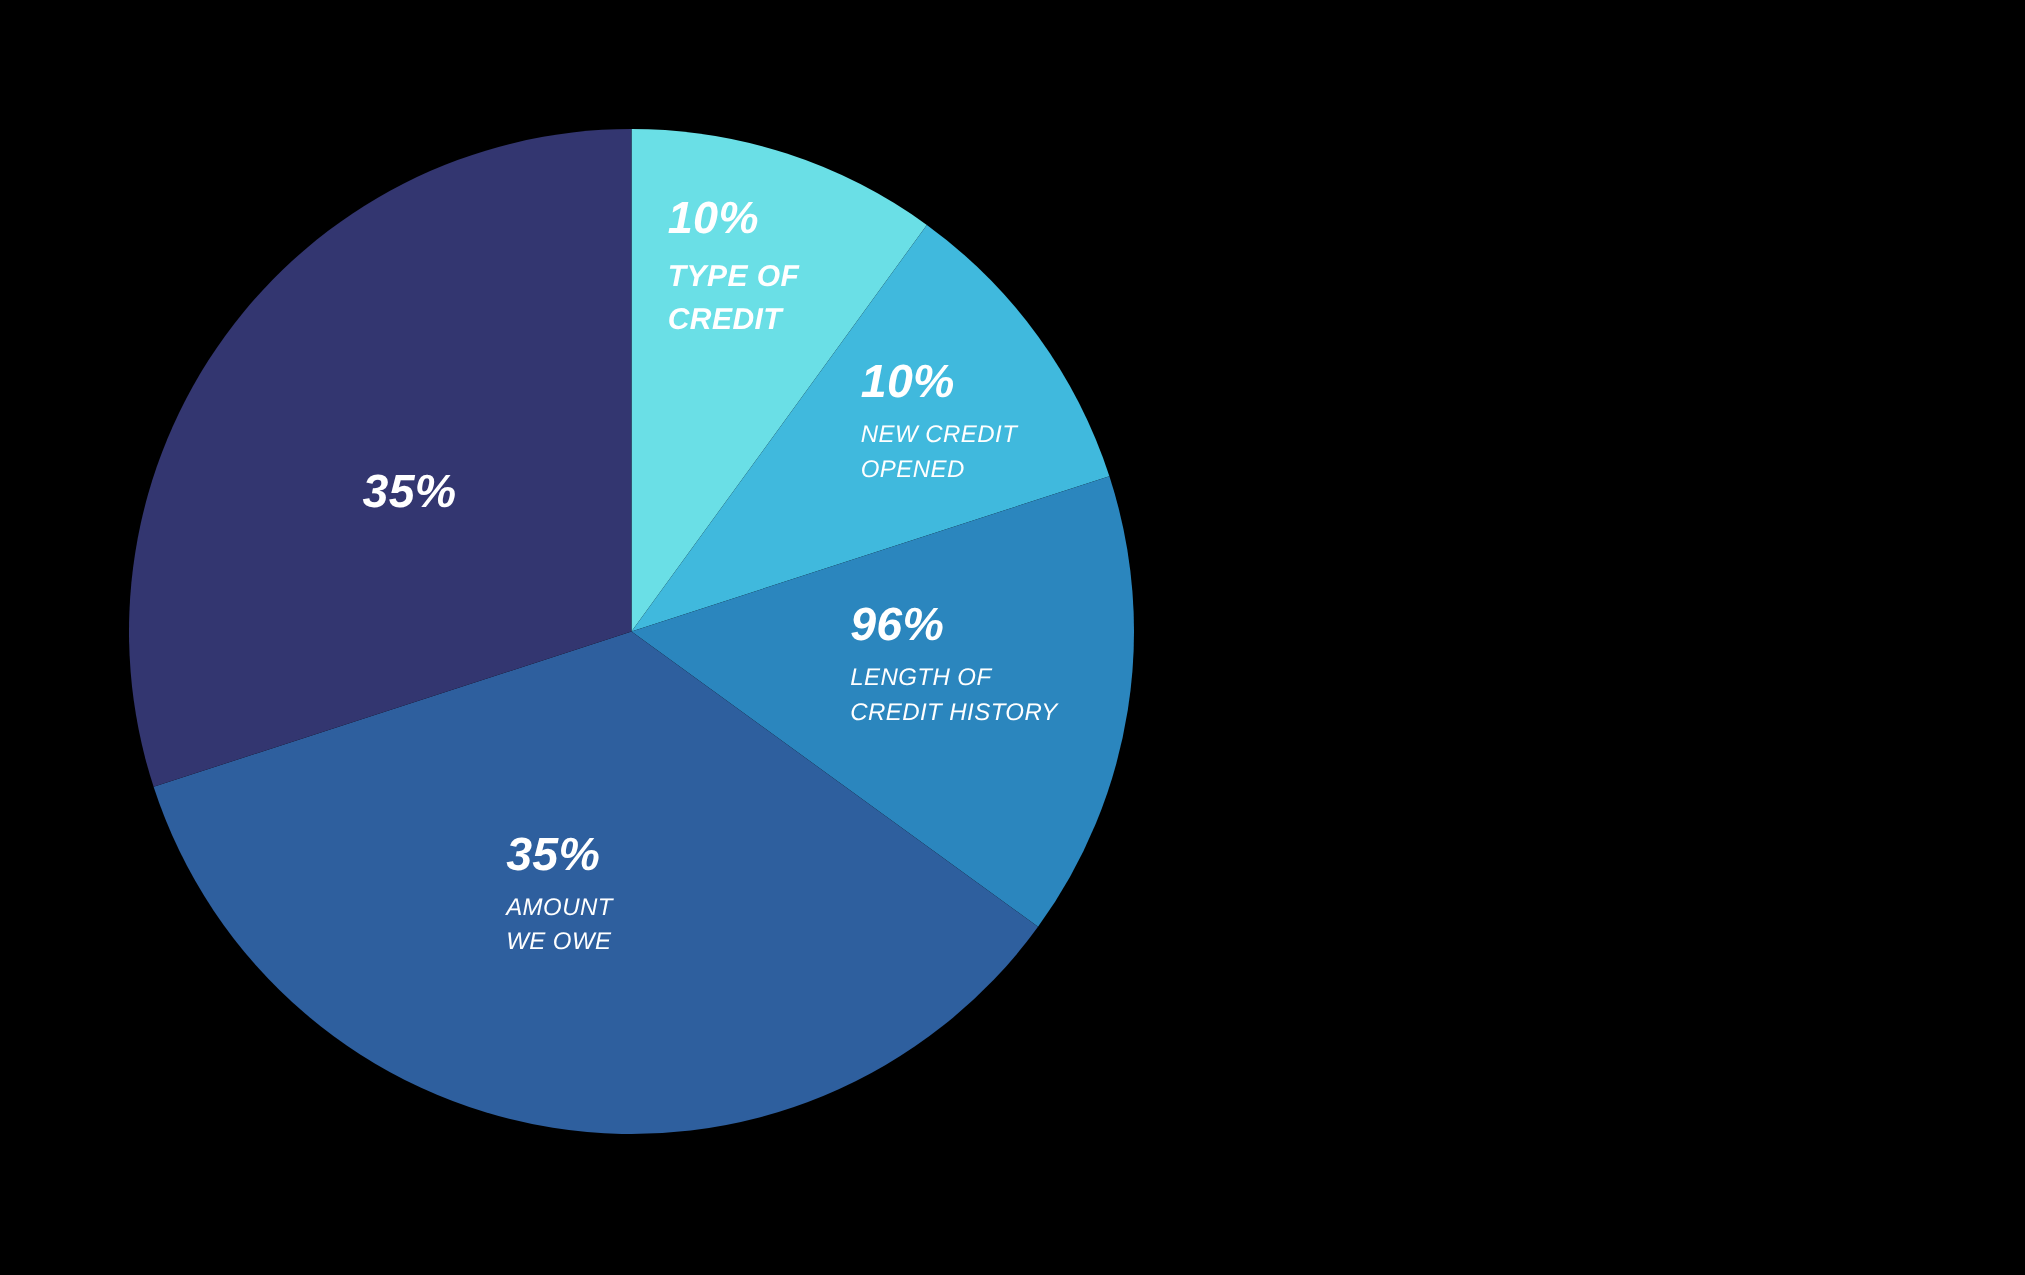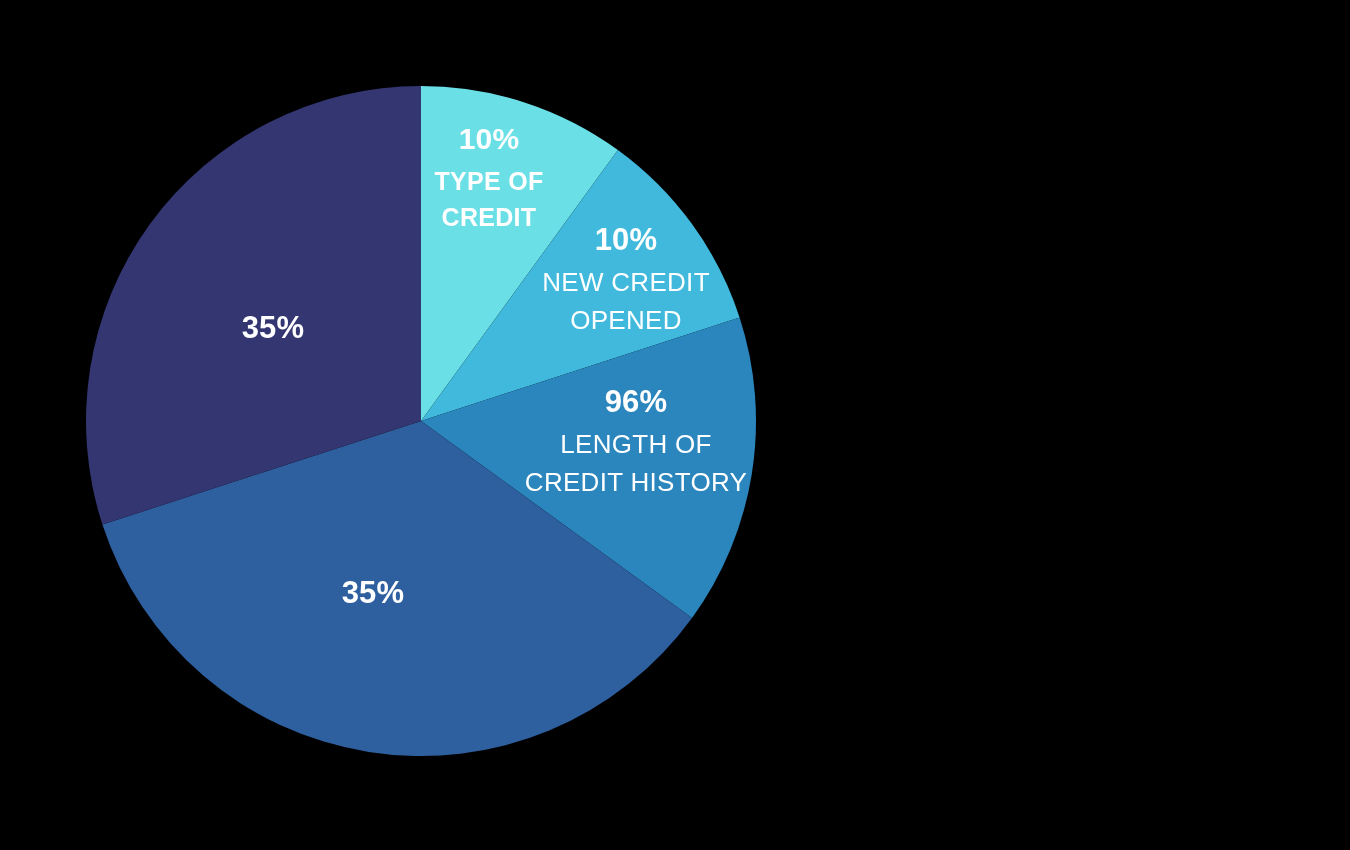--- a/index.html
+++ b/index.html
@@ -24,45 +24,46 @@
   #pie-svg {
     position: absolute;
     left: 0;
     top: 0;
     width: 1350px;
     height: 850px;
     display: block;
   }
   .slice-label {
     position: absolute;
-    text-align: center;
+    text-align: left;
     color: #ffffff;
     line-height: 1.0;
     pointer-events: none;
     transform: translate(-50%, -50%);
     white-space: pre-line;
+    font-style: italic;
   }
   .slice-pct {
     display: block;
     font-size: 31px;
     font-weight: 700;
     letter-spacing: 0.2px;
     margin-bottom: 9px;
   }
   .slice-name {
     display: block;
-    font-size: 26px;
+    font-size: 16px;
     font-weight: 400;
     letter-spacing: 0.3px;
     line-height: 1.45;
   }
   
   .slice-label.is-bold .slice-name {
     font-weight: 700;
-    font-size: 25px;
+    font-size: 20px;
   }
   .slice-label.is-bold .slice-pct {
     font-size: 30px;
   }
 </style>
 </head>
 <body style="background: rgb(0, 0, 0);">
 
 <div id="chart-stage" style="background: rgb(0, 0, 0);">
 
@@ -76,17 +77,18 @@
       </g>
   </svg>
 
   <div id="slice-labels">
       <div class="slice-label is-bold" style="left: 489px; top: 180px;"><span class="slice-pct">10%</span><span class="slice-name">TYPE OF
 CREDIT</span></div>
       <div class="slice-label" style="left: 626px; top: 282px;"><span class="slice-pct">10%</span><span class="slice-name">NEW CREDIT
 OPENED</span></div>
       <div class="slice-label" style="left: 636px; top: 444px;"><span class="slice-pct">96%</span><span class="slice-name">LENGTH OF
 CREDIT HISTORY</span></div>
-      <div class="slice-label" style="left: 373px; top: 597px;"><span class="slice-pct">35%</span></div>
+      <div class="slice-label" style="left: 373px; top: 597px;"><span class="slice-pct">35%</span><span class="slice-name">AMOUNT
+WE OWE</span></div>
       <div class="slice-label" style="left: 273px; top: 332px;"><span class="slice-pct">35%</span></div>
     </div>
 
 </div>
 
 </body></html>

